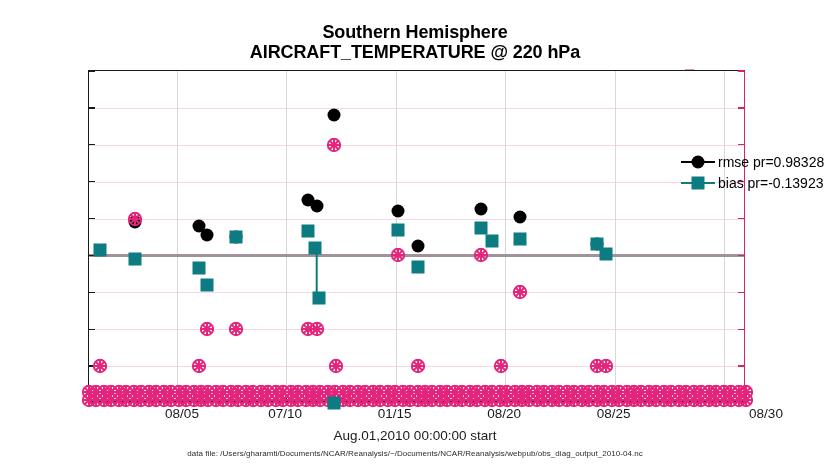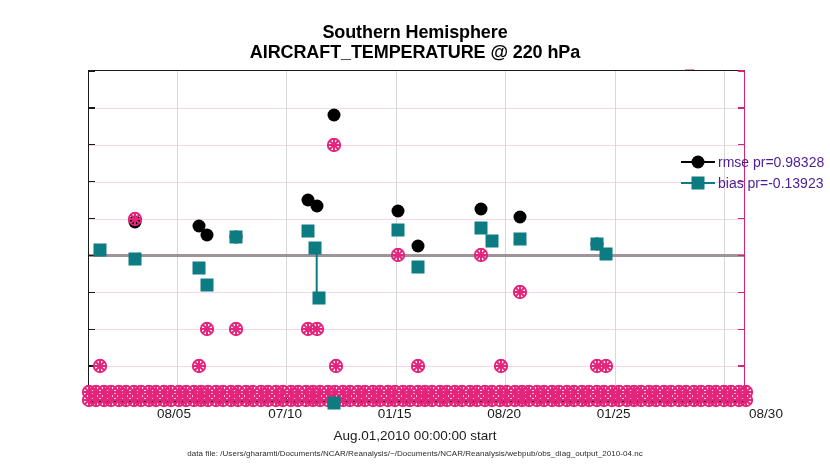--- a/index.html
+++ b/index.html
@@ -184,21 +184,21 @@
     height: 2.4px;
   }
   .legend-swatch .pt {
     position: absolute;
     left: 17px;
     top: 8px;
     transform: translate(-50%, -50%);
   }
   .legend-label {
     font-size: 14px;
-    color: #4c1d95;
+    color: #000000;
     padding-left: 3px;
   }
 </style>
 </head>
 <body>
 
 <div id="page">
 
   <div class="title-block">
     <div class="title-line">Southern Hemisphere</div>
@@ -1660,19 +1660,19 @@
         <div class="legend-row">
           <div class="legend-swatch">
             <div class="ln" style="background: rgb(12, 123, 130);"></div>
             <div class="pt" style="width: 13px; height: 13px; background: rgb(12, 123, 130);"></div>
           </div>
           <div class="legend-label">bias pr=-0.13923</div>
         </div>
       </div>
 
   </div>
-<div class="xlab" style="left: 174px; top: 406px;">08/05</div>
+<div class="xlab" style="left: 182px; top: 406px;">08/05</div>
     <div class="xlab" style="left: 285.1px; top: 406px;">07/10</div>
     <div class="xlab" style="left: 394.6px; top: 406px;">01/15</div>
     <div class="xlab" style="left: 504.1px; top: 406px;">08/20</div>
-    <div class="xlab" style="left: 613.6px; top: 406px;">01/25</div>
+    <div class="xlab" style="left: 613.6px; top: 406px;">08/25</div>
     <div class="xlab" style="left: 766px; top: 406px;">08/30</div>
   </div>
 
 </body></html>

